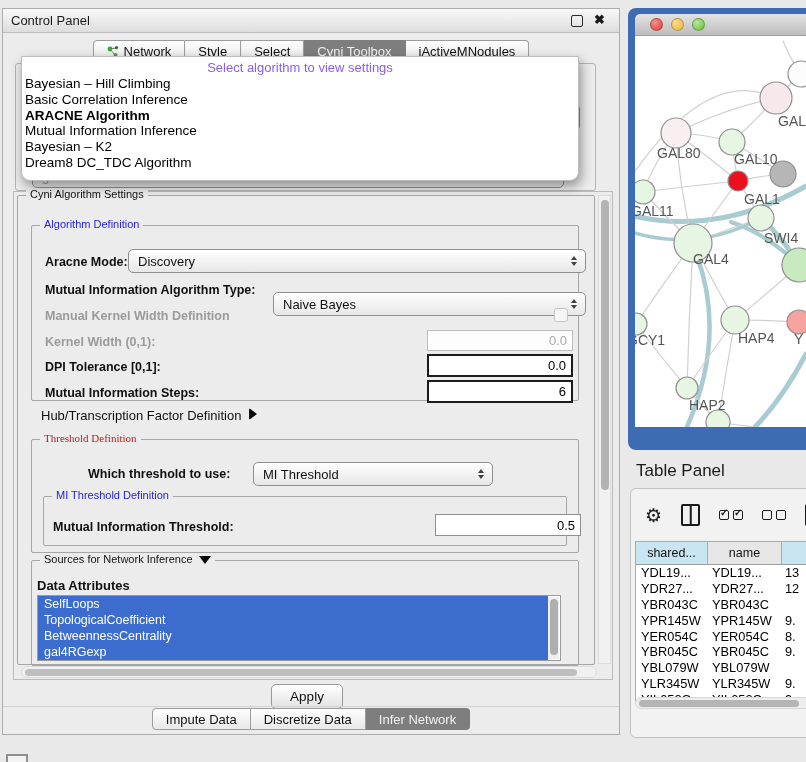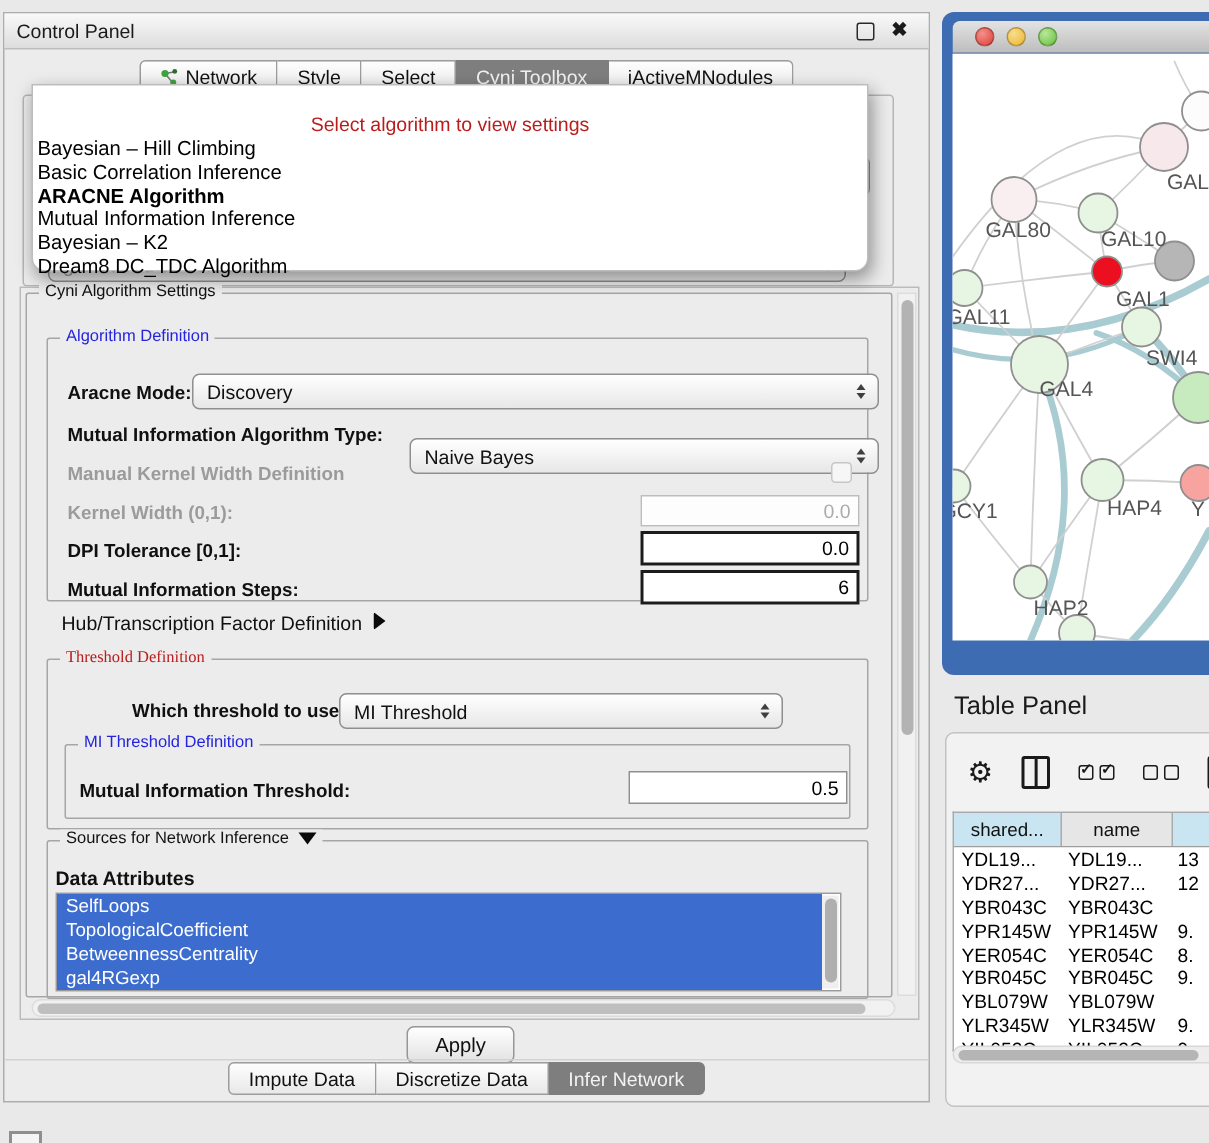--- a/index.html
+++ b/index.html
@@ -41,21 +41,21 @@
   #algorithm-combo{left:16px;top:40px;width:548px;height:27px;}
   #algorithm-combo .stepper{position:absolute;right:2px;top:2px;bottom:2px;width:17px;
     border-radius:4px;background:linear-gradient(#FDFDFD,#D8D8D8);border:1px solid #7A9FD4;
     box-shadow:0 0 0 3px rgba(95,150,235,.65);}
   #network-combo{left:16px;top:100px;width:532px;height:24px;}
   #network-combo .combo-text{color:#9B9B9B;}
   
   .popup{position:absolute;left:18px;top:47px;width:558px;height:125px;z-index:40;
     background:#FFFFFF;border:1px solid #BDBDBD;border-radius:0 0 9px 9px;
     box-shadow:2px 5px 12px rgba(0,0,0,.40);box-sizing:border-box;}
-  .popup-placeholder{font-size:13px;color:#b91c1c;text-align:center;padding-top:18px;height:16px;}
+  .popup-placeholder{font-size:13px;color:#8b5cf6;text-align:center;padding-top:3px;height:16px;}
   .popup-item{font-size:13.5px;color:#000;padding:0 0 0 3px;height:15.8px;line-height:15.8px;white-space:nowrap;}
   .popup-item.bold{font-weight:bold;}
   
   .settings-outer{position:absolute;left:10px;top:182px;width:600px;height:489px;
     border:1px solid #BBBBBB;box-sizing:border-box;background:#ECECEC;}
   .group{position:absolute;border:1px solid #A6A6A6;border-radius:2px;box-sizing:border-box;}
   .group-title{position:absolute;top:-8px;left:8px;background:#ECECEC;padding:0 4px;font-size:11px;white-space:nowrap;}
   .group-title.blue{color:#2424DE;}
   .group-title.green{color:#b91c1c;font-family:Liberation Serif, serif;}
   #cyni-group{left:14px;top:186px;width:578px;height:470px;}
@@ -77,23 +77,23 @@
     display:flex;align-items:center;justify-content:flex-end;padding-right:5px;}
   #fld-kernel{left:424px;top:321px;width:146px;height:21px;border:1px solid #BDBDBD;color:#ABABAB;background:#FDFDFD;}
   #lbl-dpi{left:42px;top:351px;}
   #fld-dpi{left:424px;top:345px;width:146px;height:23px;border:2px solid #1C1C1C;color:#000;}
   #lbl-steps{left:42px;top:377px;}
   #fld-steps{left:424px;top:371px;width:146px;height:23px;border:2px solid #1C1C1C;color:#000;}
   #hub-row{position:absolute;left:38px;top:399px;font-size:13px;color:#101010;display:flex;align-items:flex-start;gap:8px;}
   .tri-right{width:0;height:0;border-left:8px solid #0A0A0A;border-top:6px solid transparent;border-bottom:6px solid transparent;border-radius:2px;}
   .tri-down{width:0;height:0;border-top:8px solid #0A0A0A;border-left:6px solid transparent;border-right:6px solid transparent;display:inline-block;margin-left:6px;vertical-align:middle;}
   #lbl-which{left:85px;top:458px;}
-  #combo-which{left:223px;top:453px;width:296px;height:24px;}
+  #combo-which{left:250px;top:453px;width:240px;height:24px;}
   #lbl-mit{left:50px;top:511px;}
-  #fld-mit{left:416px;top:505px;width:146px;height:22px;border:1px solid #8F8F8F;color:#000;}
+  #fld-mit{left:432px;top:505px;width:146px;height:22px;border:1px solid #8F8F8F;color:#000;}
   #lbl-attrs{left:34px;top:569px;font-size:13px;}
   #attr-list{position:absolute;left:34px;top:586px;width:524px;height:66px;background:#FFFFFF;
     border:1px solid #9A9A9A;box-sizing:border-box;overflow:hidden;}
   .attr-row{height:16px;line-height:16px;font-size:12.5px;color:#FFFFFF;background:#3B6CCE;padding-left:6px;margin-right:12px;}
   #attr-vscroll{position:absolute;right:1px;top:1px;width:11px;bottom:1px;background:#EFEFEF;}
   #attr-vscroll .thumb{position:absolute;left:1.5px;right:1.5px;top:2px;height:56px;background:#AFAFAF;border-radius:5px;}
   
   #settings-vscroll{position:absolute;left:595px;top:186px;width:13px;height:469px;
     background:#F1F1F1;border:1px solid #DCDCDC;box-sizing:border-box;}
   #settings-vscroll .thumb{position:absolute;left:1.5px;right:1.5px;top:4px;height:290px;background:#B3B3B3;border-radius:6px;}

